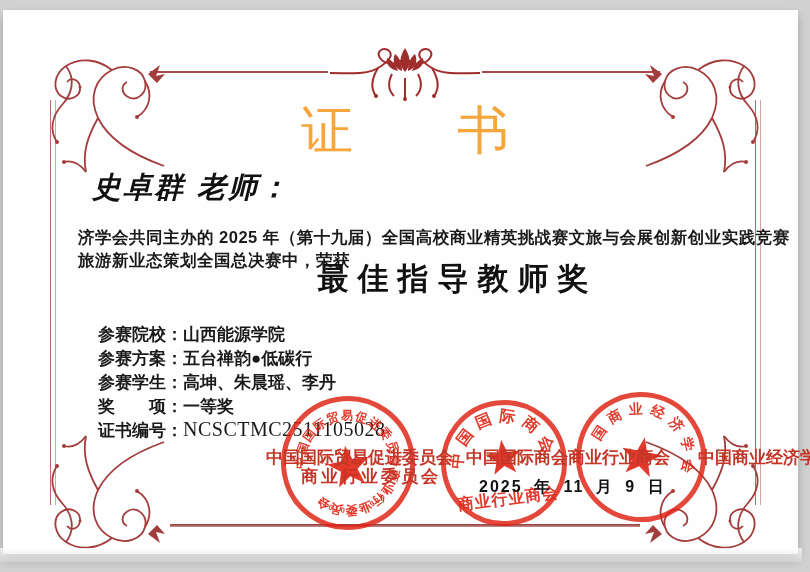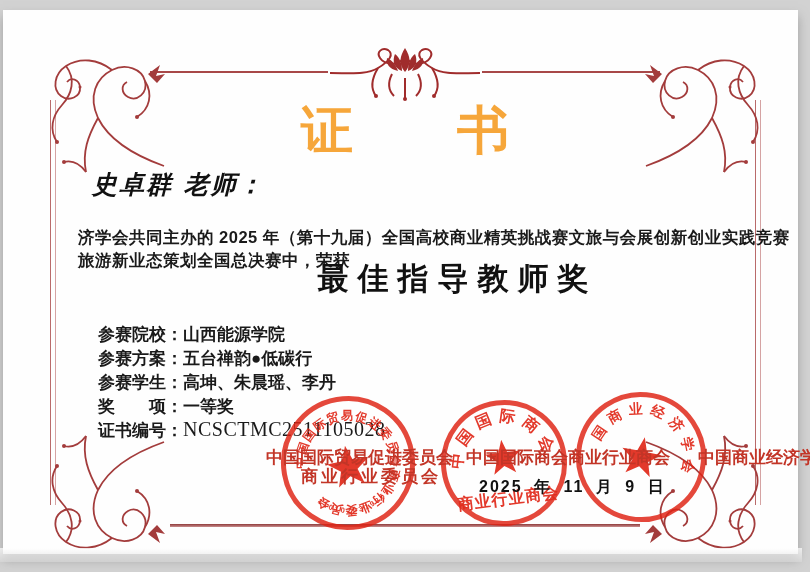--- a/index.html
+++ b/index.html
@@ -18,29 +18,29 @@
   
   .hline{position:absolute;height:2px;background:#a84848;}
   .hline.thick{height:3px;background:linear-gradient(#8f3a3a,#c98f8f);}
   .vline{position:absolute;width:4px;border-left:1px solid #b96a6a;border-right:1px solid #d5a3a3;}
   .flourish{position:absolute;width:132px;height:128px;}
   .ornament-center{position:absolute;}
 
   
   .cert-title{
     position:absolute;left:0;top:96px;width:810px;text-align:center;
-    font-size:52px;font-weight:bold;color:#f6a63a;
+    font-size:52px;font-weight:normal;color:#f6a63a;
     letter-spacing:104px;text-indent:104px;
   }
 
   
   .recipient{
     position:absolute;left:92px;top:168px;
     font-family:"DejaVu Serif",serif;font-style:italic;font-weight:bold;
-    font-size:25px;color:#111;letter-spacing:2px;
+    font-size:29px;color:#111;letter-spacing:2px;
   }
 
   
   .body-line{
     position:absolute;left:78px;width:670px;
     font-size:16.5px;font-weight:bold;color:#1a1a1a;letter-spacing:.5px;white-space:nowrap;
   }
   .body-line.l1{top:203px;left:114px;}
   .body-line.l2{top:227px;}
   .body-line.l3{top:250px;}

